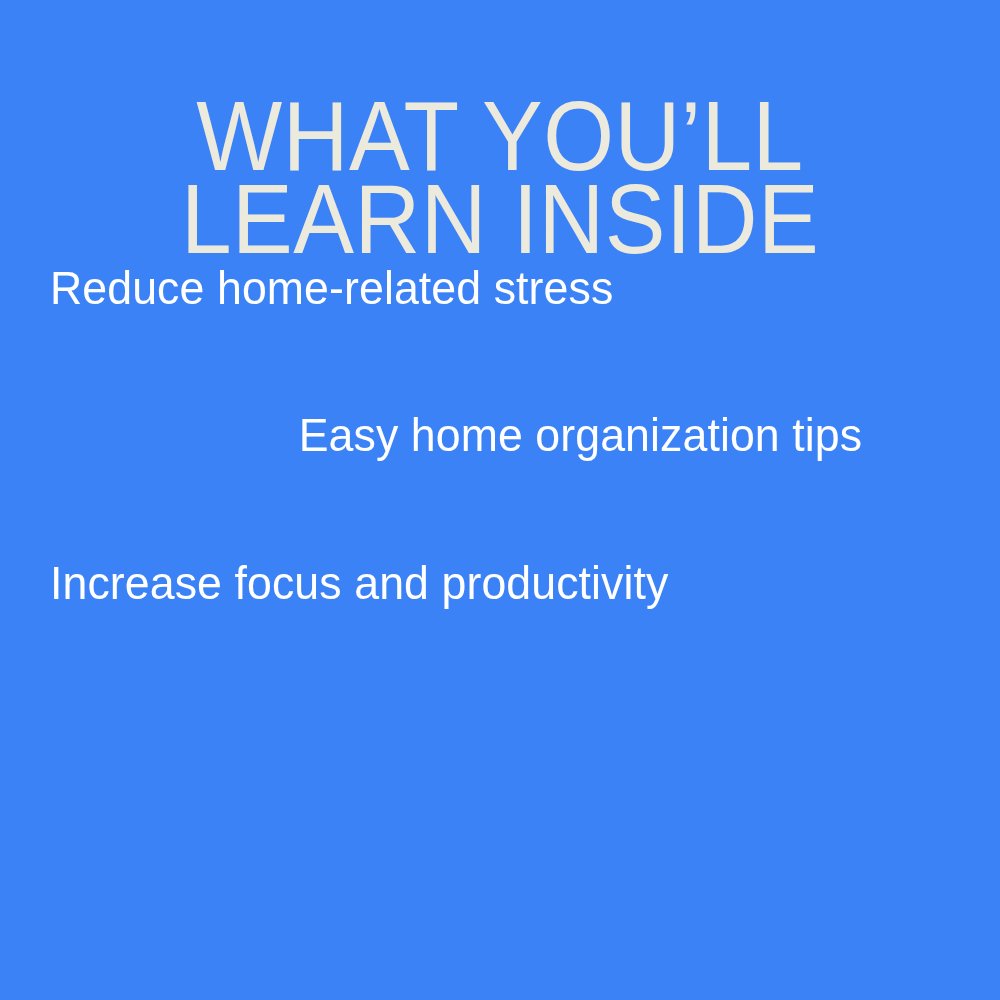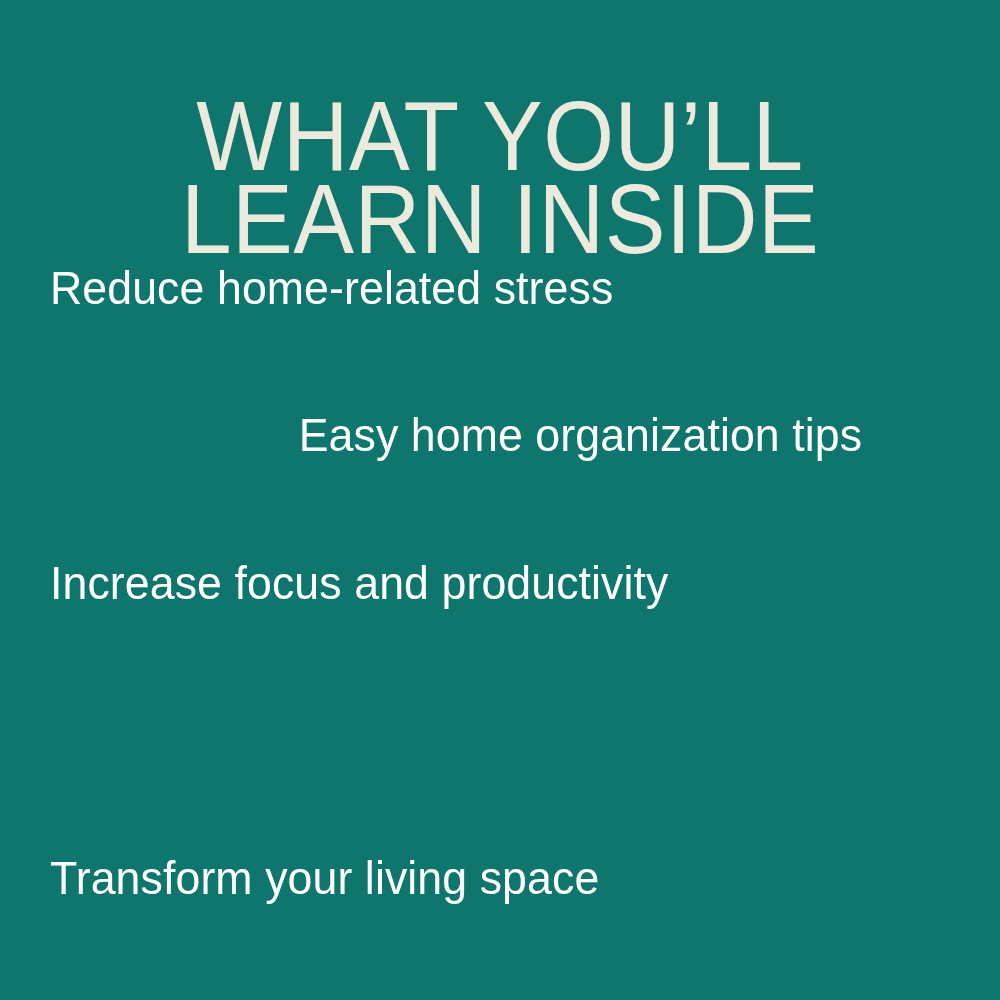--- a/index.html
+++ b/index.html
@@ -11,21 +11,21 @@
     width: 1000px;
     height: 1000px;
     overflow: hidden;
     font-family: "Liberation Sans", "DejaVu Sans", sans-serif;
   }
 
   #poster {
     position: relative;
     width: 1000px;
     height: 1000px;
-    background: #0f766e;
+    background: #3b82f6;
     box-sizing: border-box;
     overflow: hidden;
   }
 
   
   #heading {
     position: absolute;
     left: 0;
     top: 28px;
     width: 1000px;
@@ -96,18 +96,15 @@
   <ul id="benefit-list">
     <li class="benefit row-1 align-left">
       <span class="btext">Reduce home-related stress</span>
     </li>
     <li class="benefit row-2 align-right">
       <span class="btext">Easy home organization tips</span>
     </li>
     <li class="benefit row-3 align-left">
       <span class="btext">Increase focus and productivity</span>
     </li>
-    <li class="benefit row-5 align-left">
-      <span class="btext">Transform your living space</span>
-    </li>
   </ul>
 
 </div>
 
 </body></html>

